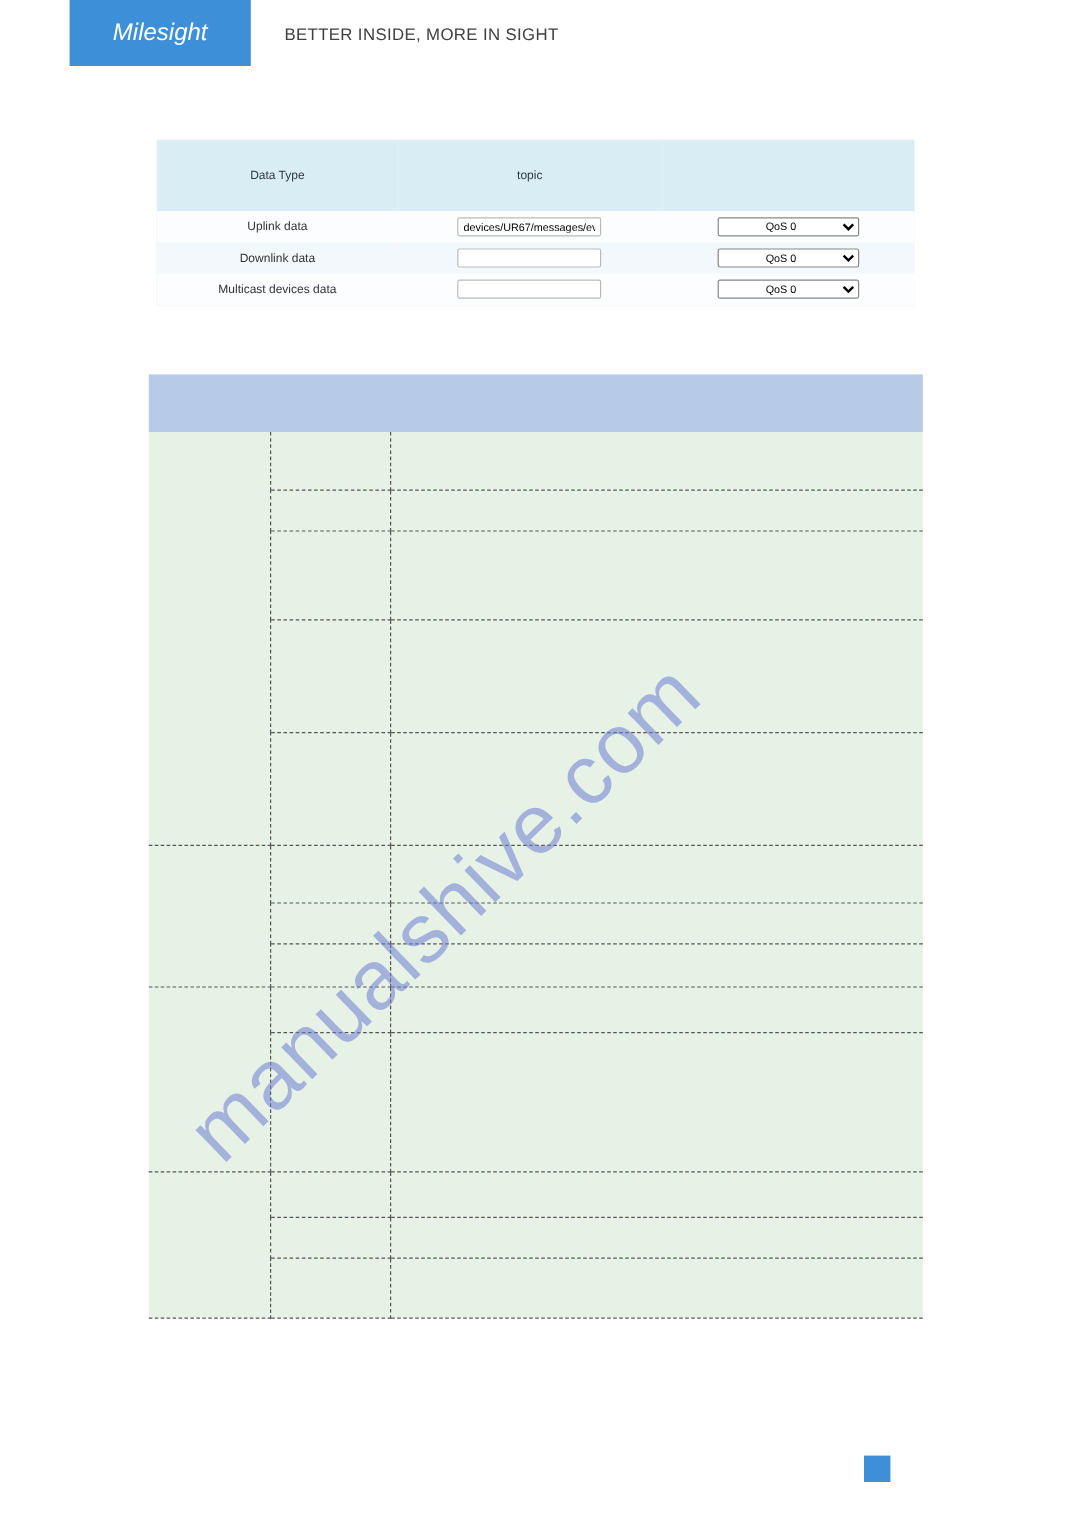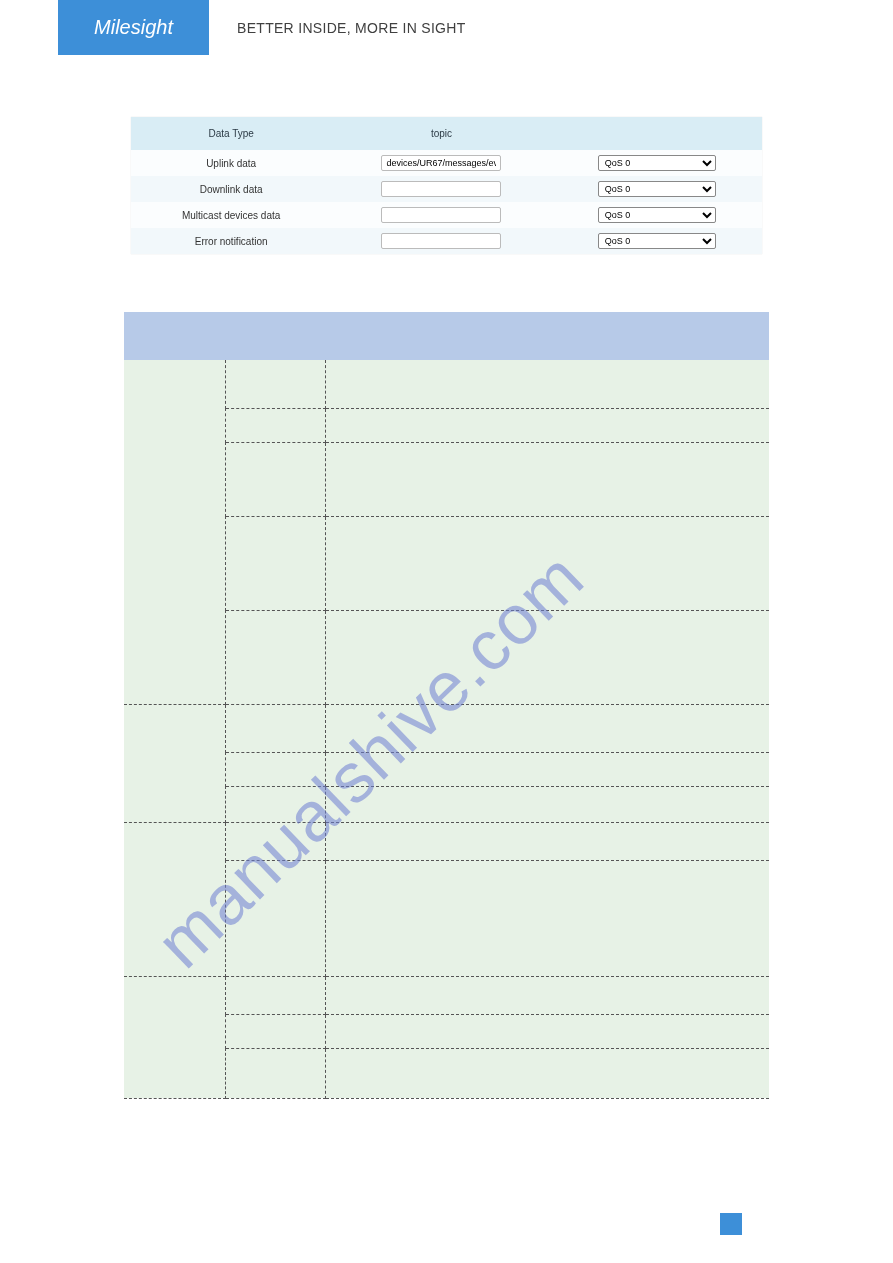--- a/index.html
+++ b/index.html
@@ -42,21 +42,21 @@
     width: 631px;
     border-collapse: collapse;
     background: #fff;
     box-shadow: 0 0 1px rgba(0,0,0,0.15);
   }
   .config-table thead tr { background: #d9edf5; }
   .config-table th {
     font-weight: normal;
     font-size: 10px;
     color: #2b3a45;
-    padding: 11px 4px;
+    padding: 24px 4px;
     text-align: center;
   }
   .config-table th:first-child { width: 200px; }
   .config-table th:nth-child(2) { width: 220px; }
   .config-table th:nth-child(3) { width: 210px; }
   .config-table tbody tr:nth-child(odd) { background: #fbfdfe; }
   .config-table tbody tr:nth-child(even) { background: #f2f8fb; }
   .config-table td {
     font-size: 10px;
     color: #333;
@@ -74,20 +74,21 @@
     background: #fff;
   }
   .qos-select {
     width: 118px;
     height: 16px;
     font-size: 9px;
     padding: 0 2px;
     border: 1px solid #888;
     border-radius: 2px;
     background: #fff;
+    text-align: center;
   }
 
   
   .desc-table {
     margin: 58px auto 0;
     width: 645px;
     border-collapse: collapse;
     position: relative;
   }
   .desc-table thead th {
@@ -180,25 +181,20 @@
       <tr>
         <td>Downlink data</td>
         <td><input type="text" class="text-input" style=""></td>
         <td><select class="qos-select"><option>QoS 0</option><option>QoS 1</option><option>QoS 2</option></select></td>
       </tr>
       <tr>
         <td>Multicast devices data</td>
         <td><input type="text" class="text-input" style=""></td>
         <td><select class="qos-select"><option>QoS 0</option><option>QoS 1</option><option>QoS 2</option></select></td>
       </tr>
-      <tr>
-        <td>Error notification</td>
-        <td><input type="text" class="text-input" style=""></td>
-        <td><select class="qos-select"><option>QoS 0</option><option>QoS 1</option><option>QoS 2</option></select></td>
-      </tr>
     </tbody>
 </table>
 
 <div style="position:relative;">
   <table class="desc-table">
     <thead>
       <tr>
         <th></th>
         <th></th>
         <th></th>

